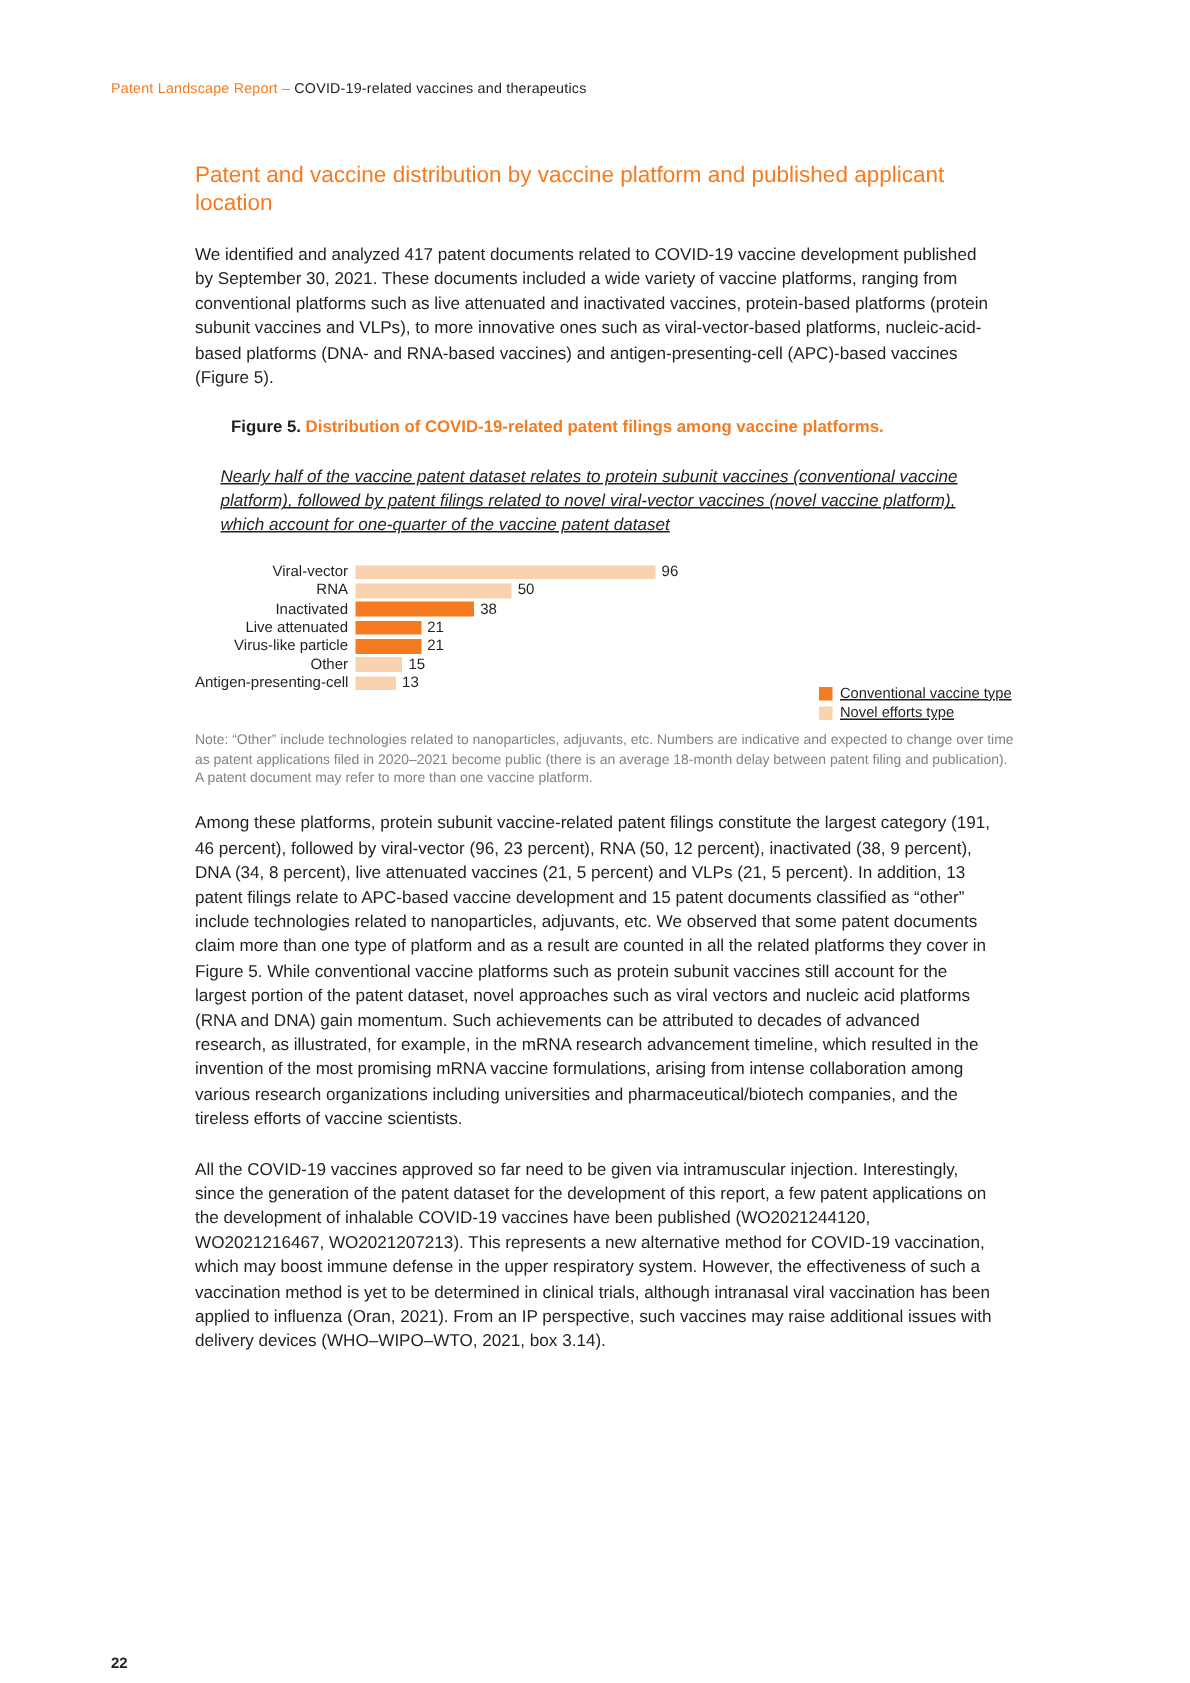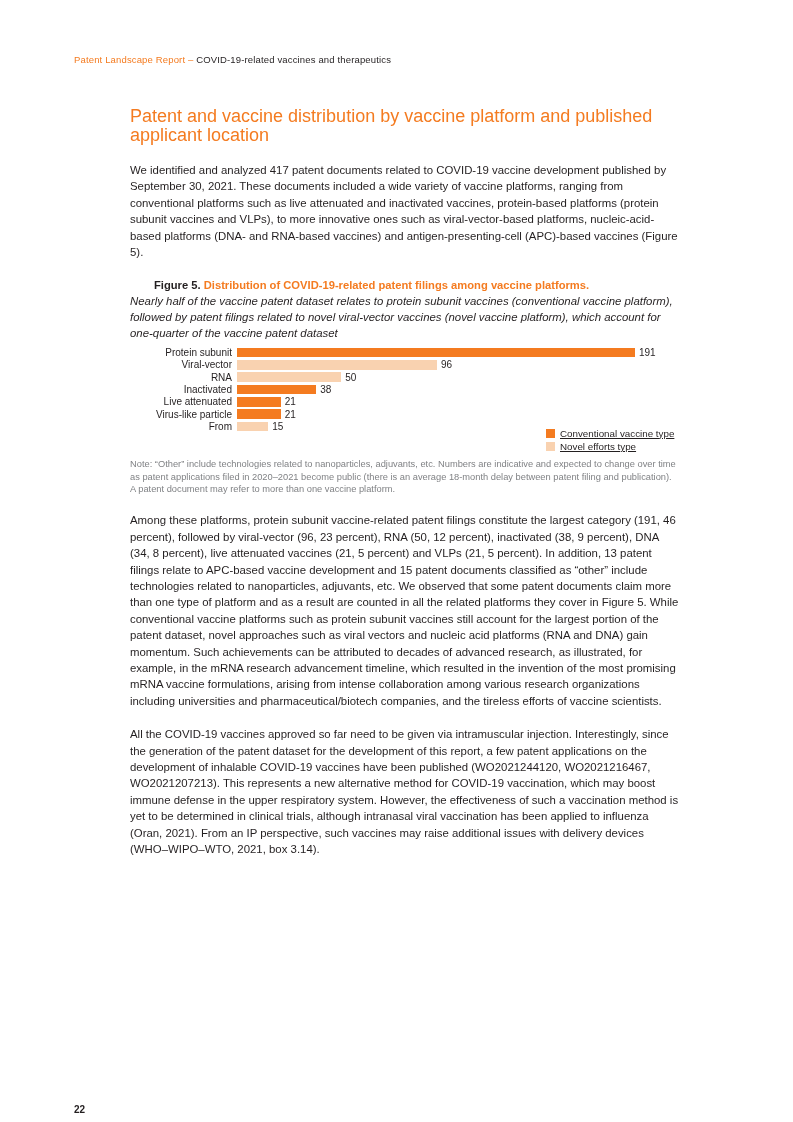--- a/index.html
+++ b/index.html
@@ -11,27 +11,27 @@
   .orange { color:#f47b20; }
 
   .running-header {
     position:absolute; left:74px; top:54px;
     font-size:9.5px; font-weight:normal; letter-spacing:0.15px;
   }
 
   .content { position:absolute; left:130px; top:107px; width:549px; }
 
   .section-title {
-    margin:0; font-size:18px; line-height:19px;
+    margin:0; font-size:15px; line-height:19px;
     font-weight:500; color:#f47b20;
   }
-  .body-par { margin:17px 0 0 0; font-size:11.4px; line-height:16.4px; }
+  .body-par { margin:17px 16px 0 0; font-size:11.4px; line-height:16.4px; }
 
   .fig-caption { margin:17px 0 0 0; font-size:11.2px; line-height:16px; font-weight:bold;padding-left:24px; }
-  .fig-desc { margin:0; font-size:11.4px; line-height:16px; font-style:italic; }
+  .fig-desc { margin:17px; font-size:11.4px; line-height:16px; font-style:italic;text-decoration:underline; }
 
   .chart { position:relative; margin-top:5px; height:112px; }
   .chart-row { display:flex; align-items:center; height:12.3px; }
   .bar-label { flex:none; width:102px; text-align:right; font-size:10px; padding-right:5px; white-space:nowrap; }
   .bar-track { flex:none; display:flex; align-items:center; }
   .bar { height:9.5px; flex:none; }
   .bar-value { font-size:10px; padding-left:4px; }
 
   .legend { position:absolute; left:416px; top:80px;text-decoration:underline; }
   .legend-item { display:flex; align-items:center; height:13.5px; }
@@ -61,27 +61,20 @@
 
     <p class="fig-caption">
       <span>Figure 5.</span>
       <span class="orange">Distribution of COVID-19-related patent filings among vaccine platforms.</span>
     </p>
     <p class="fig-desc">Nearly half of the vaccine patent dataset relates to protein subunit vaccines (conventional vaccine platform), followed by patent filings related to novel viral-vector vaccines (novel vaccine platform), which account for one-quarter of the vaccine patent dataset</p>
 
     <div class="chart">
       <div id="chart-rows">
           <div class="chart-row">
-            <span class="bar-label">Protein subunit</span>
-            <div class="bar-track">
-              <div class="bar" style="width: 398px; background: rgb(244, 123, 32);"></div>
-              <span class="bar-value">191</span>
-            </div>
-          </div>
-          <div class="chart-row">
             <span class="bar-label">Viral-vector</span>
             <div class="bar-track">
               <div class="bar" style="width: 200.042px; background: rgb(249, 210, 176);"></div>
               <span class="bar-value">96</span>
             </div>
           </div>
           <div class="chart-row">
             <span class="bar-label">RNA</span>
             <div class="bar-track">
               <div class="bar" style="width: 104.188px; background: rgb(249, 210, 176);"></div>
@@ -103,24 +96,31 @@
             </div>
           </div>
           <div class="chart-row">
             <span class="bar-label">Virus-like particle</span>
             <div class="bar-track">
               <div class="bar" style="width: 43.7592px; background: rgb(244, 123, 32);"></div>
               <span class="bar-value">21</span>
             </div>
           </div>
           <div class="chart-row">
-            <span class="bar-label">From</span>
+            <span class="bar-label">Other</span>
             <div class="bar-track">
               <div class="bar" style="width: 31.2565px; background: rgb(249, 210, 176);"></div>
               <span class="bar-value">15</span>
+            </div>
+          </div>
+          <div class="chart-row">
+            <span class="bar-label">Antigen-presenting-cell</span>
+            <div class="bar-track">
+              <div class="bar" style="width: 27.089px; background: rgb(249, 210, 176);"></div>
+              <span class="bar-value">13</span>
             </div>
           </div>
         </div>
       <div class="legend">
         <div class="legend-item">
           <span class="legend-swatch" style="background: rgb(244, 123, 32);"></span>
           <span class="legend-label">Conventional vaccine type</span>
         </div>
         <div class="legend-item">
           <span class="legend-swatch" style="background: rgb(249, 210, 176);"></span>

